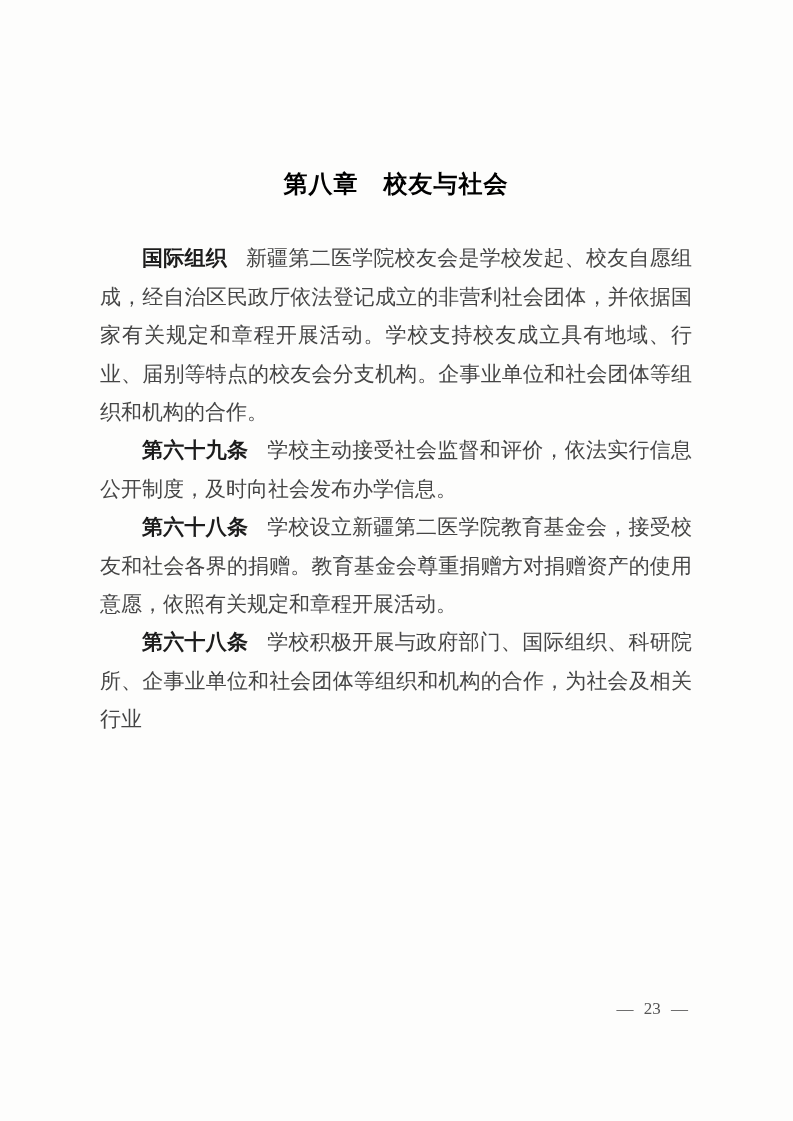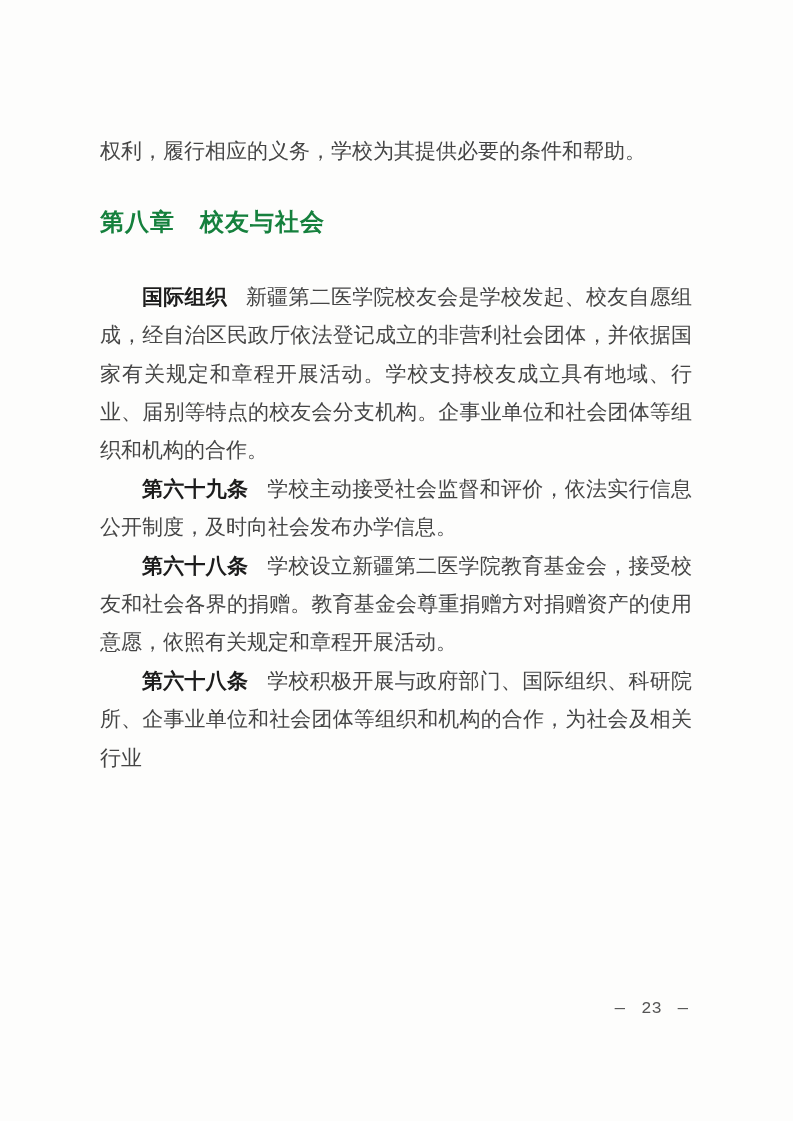--- a/index.html
+++ b/index.html
@@ -30,53 +30,53 @@
   .continuation {
     margin: 0;
     text-indent: 0;
   }
   .chapter-heading {
     margin: 33px 0 36px 0;
     font-family: "Liberation Sans", "DejaVu Sans", sans-serif;
     font-weight: 700;
     font-size: 24px;
     line-height: 38.4px;
+    text-align: center;
     text-indent: 0;
-    color: #15803d;
+    color: #000000;
     letter-spacing: 1px;
   }
   .article {
     margin: 0;
     text-indent: 2em;
   }
   .art-num {
     font-weight: 700;
     color: #1c1c1c;
     margin-right: 0.9em;
   }
   .footer {
     position: absolute;
     top: 998px;
     right: 105px;
-    font-family: Liberation Mono, monospace;
+    font-family: Liberation Serif, serif;
     font-size: 17px;
     line-height: 22px;
     color: #555555;
     word-spacing: 6px;
     white-space: nowrap;
   }
 </style>
 </head>
 <body>
 
 <div class="page">
 
   <div class="content">
 
-    <p class="continuation">权利，履行相应的义务，学校为其提供必要的条件和帮助。</p>
 
     <h2 class="chapter-heading">第八章　校友与社会</h2>
 
 
     <p class="article">
       <span class="art-num">国际组织</span><span>新疆第二医学院校友会是学校发起、校友自愿组成，经自治区民政厅依法登记成立的非营利社会团体，并依据国家有关规定和章程开展活动。学校支持校友成立具有地域、行业、届别等特点的校友会分支机构。企事业单位和社会团体等组织和机构的合作。</span>
     </p>
 
 
     <p class="article">

